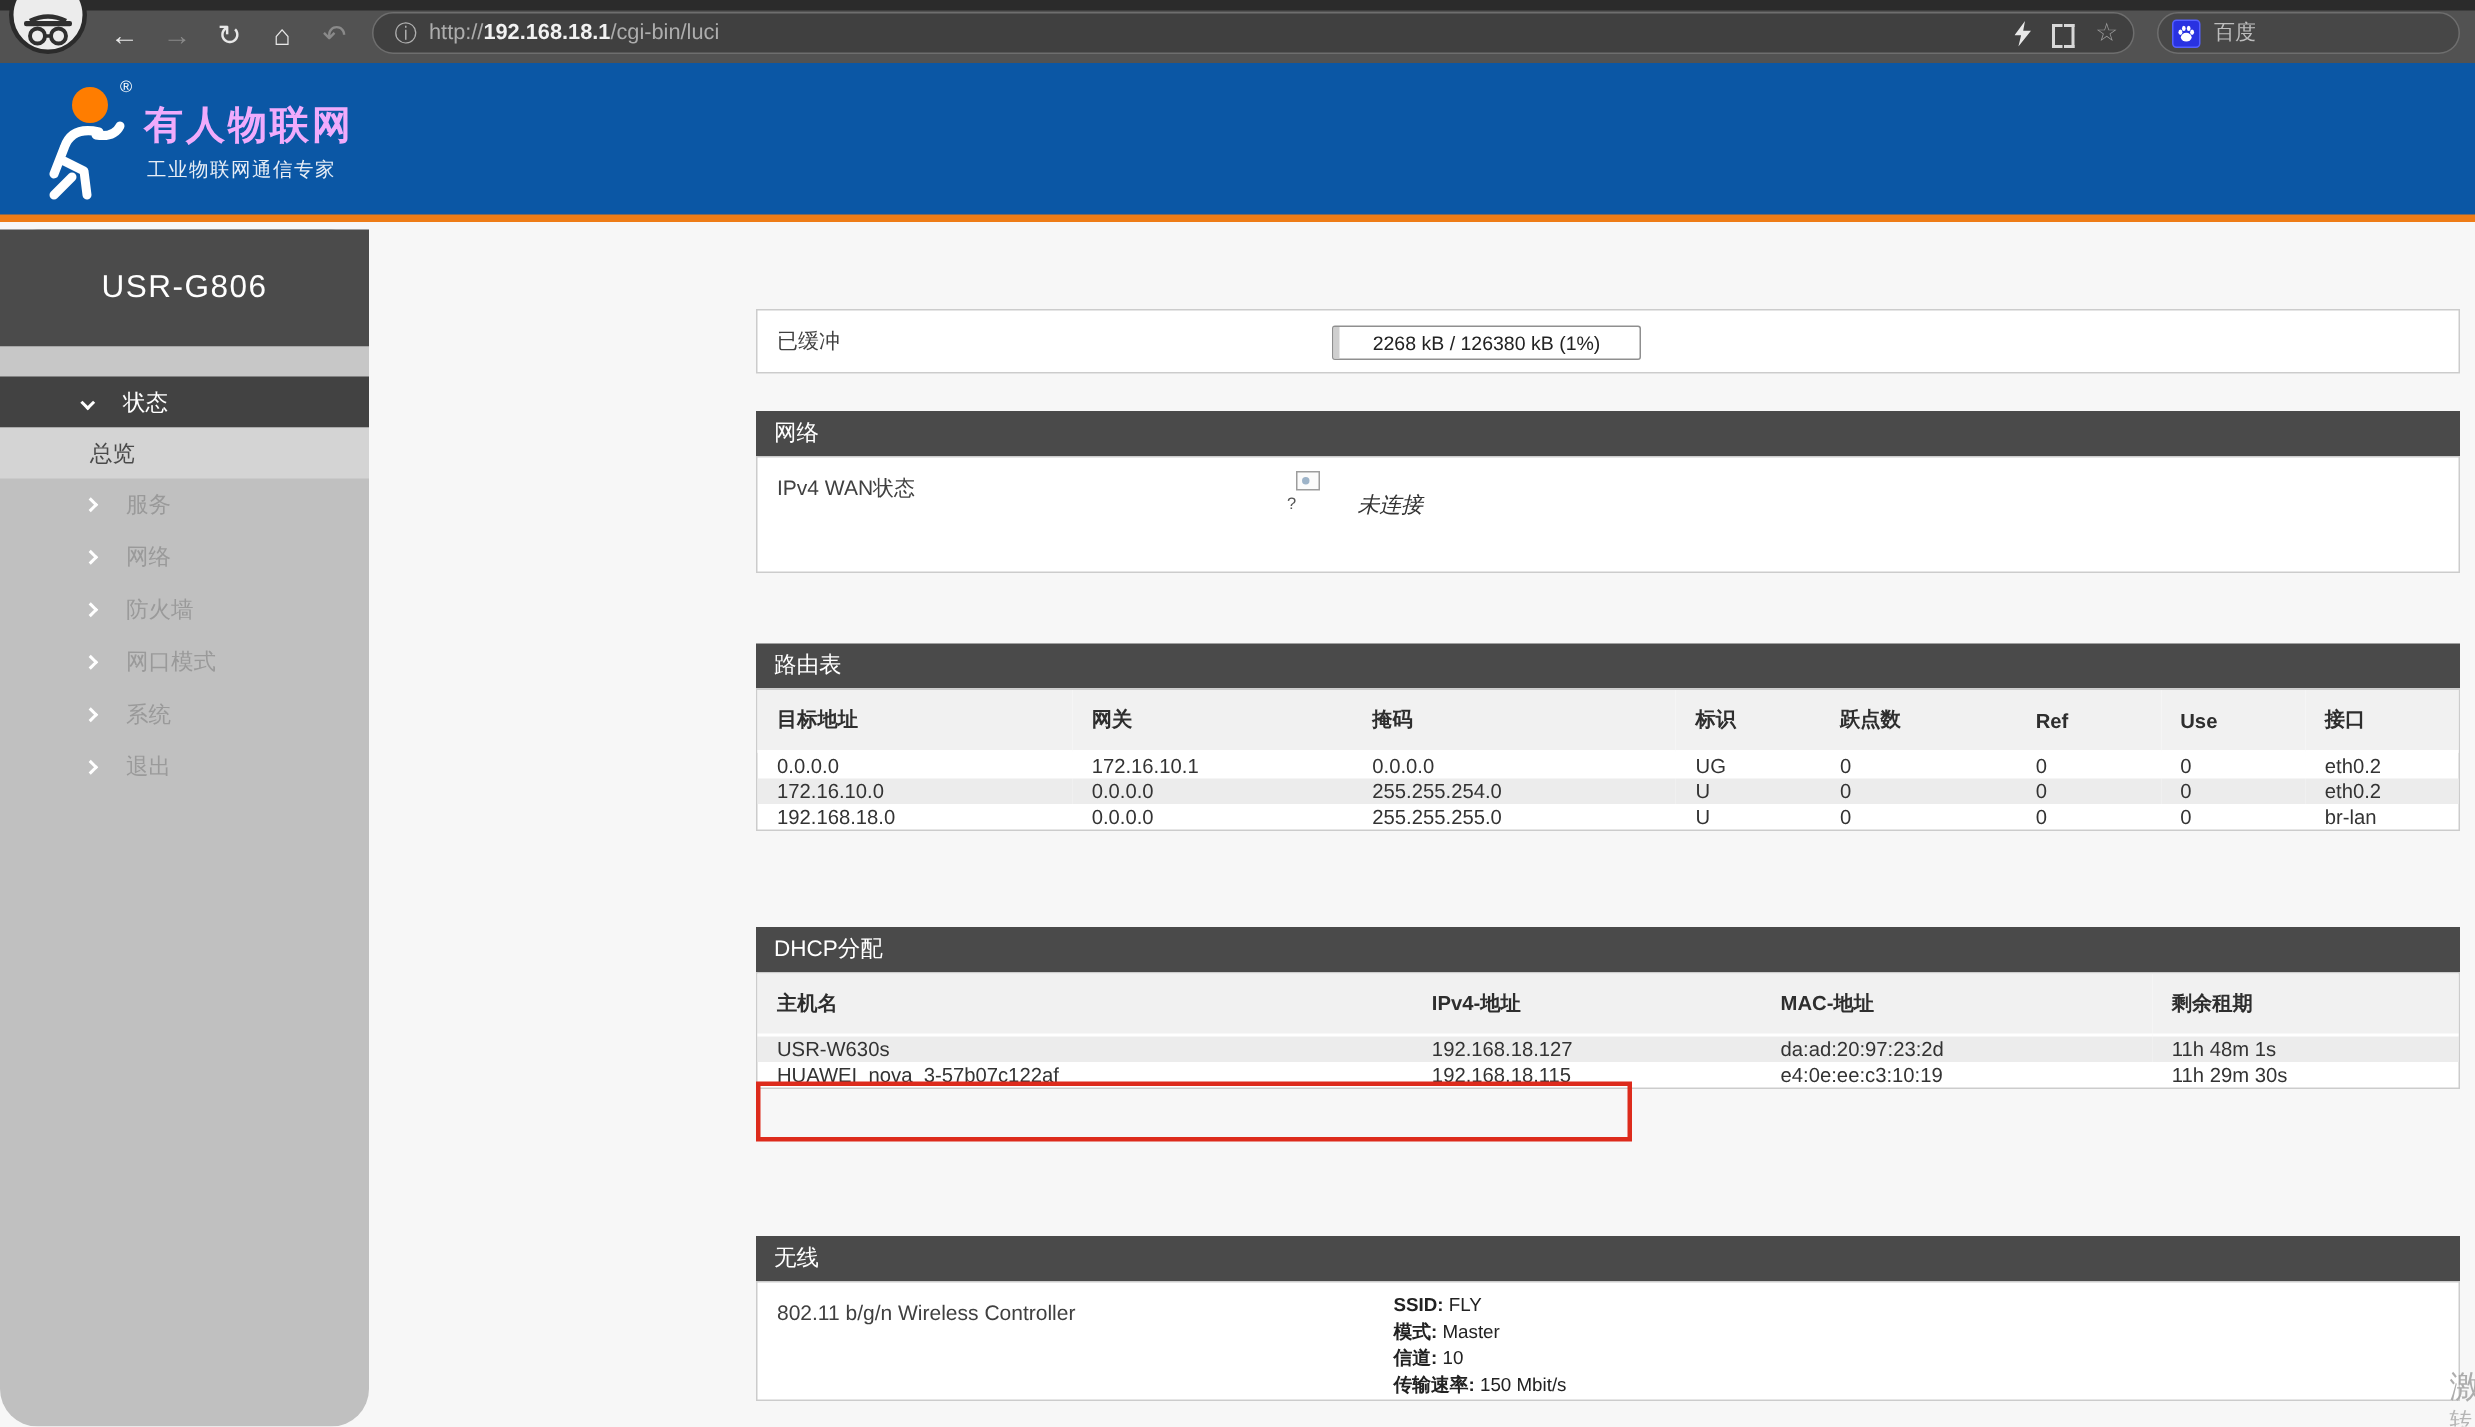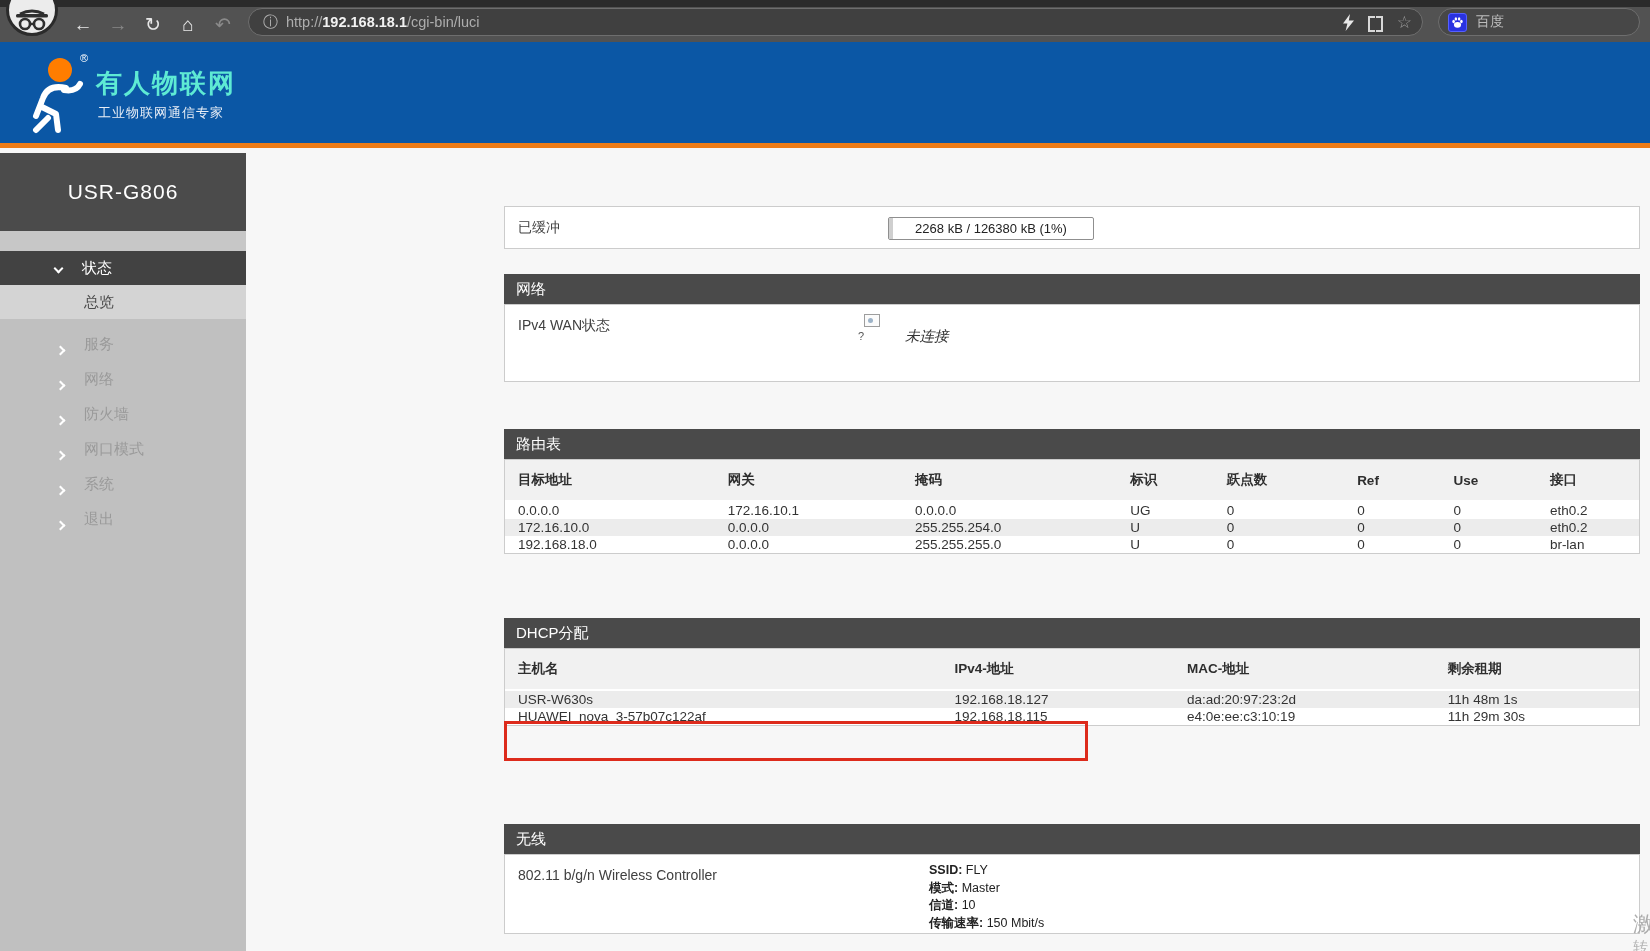--- a/index.html
+++ b/index.html
@@ -32,37 +32,37 @@
   .search-pill { position:absolute; left:1438px; top:8px; width:202px; height:28px; border-radius:14px;
     background:#474747; border:1px solid #6e6e6e; display:flex; align-items:center; padding:0 9px; gap:9px; }
   .baidu-ic { width:19px; height:19px; border-radius:3px; background:#2932e1; border:1px solid #5560ff;
     display:flex; align-items:center; justify-content:center; }
   .search-label { color:#bdbdbd; font-size:14px; }
 
   
   .banner { position:absolute; top:42px; left:0; width:1650px; height:106px; background:#0b57a5;
     border-bottom:5px solid #ee7c17; }
   .logo-wrap { position:absolute; left:26px; top:12px; }
-  .brand-name { position:absolute; left:96px; top:24px; color:#5eead4; font-size:26px; font-weight:bold;
+  .brand-name { position:absolute; left:96px; top:24px; color:#f0abfc; font-size:26px; font-weight:bold;
     letter-spacing:2px; }
   .brand-slogan { position:absolute; left:98px; top:62px; color:#e8eef6; font-size:13px; letter-spacing:1px; }
 
   
-  .sidebar { position:absolute; left:0; top:153px; width:246px; bottom:0; background:#c0c0c0; }
+  .sidebar { position:absolute; left:0; top:153px; width:246px; bottom:0; background:#c0c0c0;border-radius:25px; }
   .device-box { height:78px; background:#4b4b4b; color:#fff; font-size:21px; letter-spacing:1px;
     display:flex; align-items:center; justify-content:center; }
   .side-gap { height:20px; background:#c7c7c7; }
   .menu-row { height:34px; display:flex; align-items:center; cursor:pointer; font-size:15px; }
   .menu-row.active { background:#424242; color:#fff; }
   .menu-row.selected { background:#d4d4d4; color:#4a4a4a; }
-  .menu-row.plain { height:35px; color:#9a9a9a;align-items:flex-end; }
+  .menu-row.plain { height:35px; color:#9a9a9a; }
   .chev { display:inline-block; width:7px; height:7px; border-right:2px solid #fff; border-bottom:2px solid #fff; }
   .chev.right { transform:rotate(-45deg); margin:0 20px 0 57px; }
   .chev.down { transform:rotate(45deg); margin:0 20px 0 55px; }
-  .menu-label-indent { padding-left:84px; }
+  .menu-label-indent { padding-left:60px; }
 
   
   .main { position:absolute; left:246px; top:153px; right:0; bottom:0; background:#f7f7f7; }
   .content { margin-left:258px; width:1136px; padding-top:6px; }
   .section-bar { height:30px; background:#4a4a4a; color:#fff; font-size:15px; line-height:30px;
     padding-left:12px; }
   .panel { background:#fff; border:1px solid #cccccc; position:relative; }
 
   .row-panel { height:43px;margin-top:47px; }
   .row-label { position:absolute; left:13px; top:12px; font-size:14px; color:#404040; }

